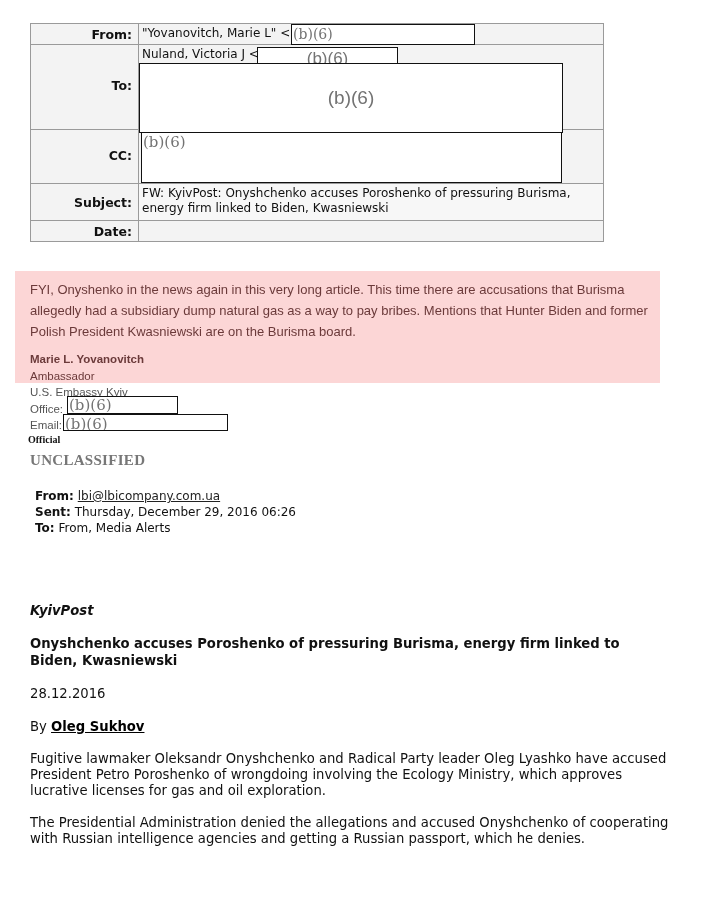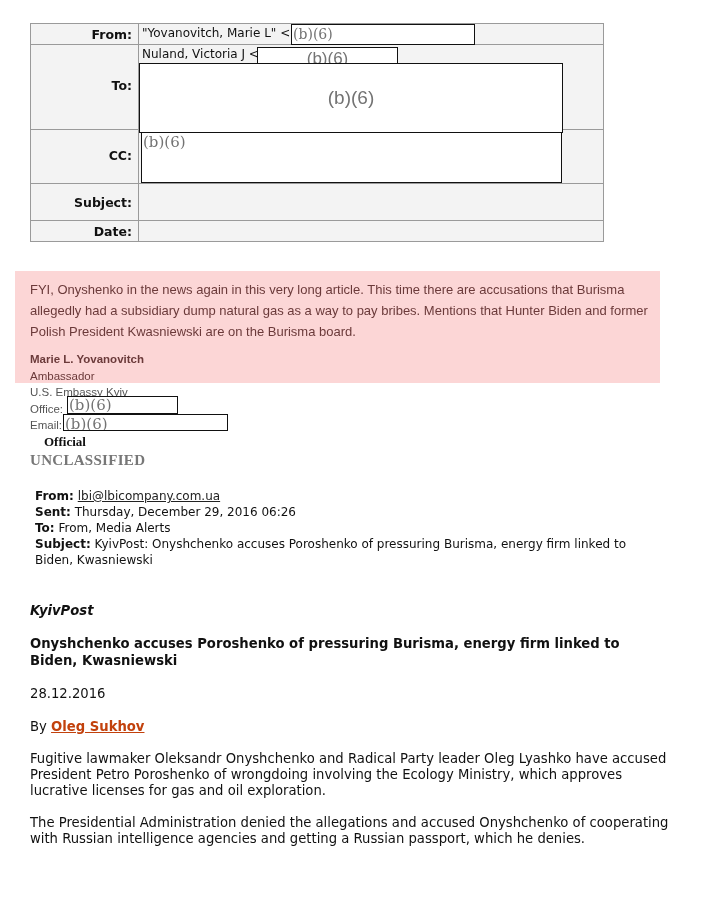--- a/index.html
+++ b/index.html
@@ -45,36 +45,36 @@
   .fyi {
     position: absolute; left: 30px; top: 279px; width: 620px;
     font-family: "Liberation Sans", sans-serif; font-size: 13px; line-height: 21px; color: #6b3a3a;
   }
   .sig {
     position: absolute; left: 30px; top: 351px;
     font-family: "Liberation Sans", sans-serif; font-size: 11.5px; line-height: 16.5px; color: #6b3a3a;
   }
   .sig .name { font-weight: bold; }
   .sig .plain { color: #555; }
-  .official { position: absolute; left: 44px; top: 434px; font-family: "Liberation Serif", serif; font-weight: bold; font-size: 13px; color: #111; }
+  .official { position: absolute; left: 28px; top: 434px; font-family: "Liberation Serif", serif; font-weight: bold; font-size: 10px; color: #111; }
   .unclass { position: absolute; left: 30px; top: 452px; font-family: "Liberation Serif", serif; font-weight: bold; font-size: 15px; color: #777; letter-spacing: 0.3px; }
   
   .fwd {
     position: absolute; left: 35px; top: 488px; width: 620px;
     font-size: 12px; line-height: 16px; color: #111;
   }
   .fwd b { font-weight: bold; }
   .fwd a { color: #222; text-decoration: underline; }
   
   .article { position: absolute; left: 30px; top: 602px; width: 640px; font-size: 13.2px; color: #111; }
   .source { font-style: italic; font-weight: bold; margin: 0; line-height: 17px; }
   .headline { font-weight: bold; margin: 16px 0 0 0; line-height: 17px; }
   .adate { margin: 16px 0 0 0; line-height: 17px; }
   .byline { margin: 16px 0 0 0; line-height: 17px; }
-  .byline a { font-weight: bold; color: #c2410c; text-decoration: underline; }
+  .byline a { font-weight: bold; color: #000000; text-decoration: underline; }
   .para { margin: 16px 0 0 0; line-height: 16px; }
 </style>
 </head>
 <body>
 
 <div class="hdr">
   <div class="hrow r-from">
     <div class="hlabel">
         <span>From:</span>
       </div>
@@ -89,20 +89,21 @@
   <div class="hrow r-cc">
     <div class="hlabel">
         <span>CC:</span>
       </div>
     <div class="hval"></div>
   </div>
   <div class="hrow r-subj">
     <div class="hlabel">
         <span>Subject:</span>
       </div>
+    <div class="hval">FW: KyivPost: Onyshchenko accuses Poroshenko of pressuring Burisma, energy firm linked to Biden, Kwasniewski</div>
   </div>
   <div class="hrow r-date">
     <div class="hlabel">
         <span>Date:</span>
       </div>
   </div>
 </div>
 
 <div class="redact" style="left:291px;top:24px;width:184px;height:21px;font-size:14px;line-height:18px;padding-left:1px;">(b)(6)</div>
 <div class="redact" style="left:257px;top:47px;width:141px;height:18px;font-family:'Liberation Sans',sans-serif;font-size:17px;line-height:22px;text-align:center;overflow:hidden;">(b)(6)</div>
@@ -130,24 +131,20 @@
     <a>lbi@lbicompany.com.ua</a>
   </div>
   <div>
     <b>Sent:</b>
     <span>Thursday, December 29, 2016 06:26</span>
   </div>
   <div>
     <b>To:</b>
     <span>From, Media Alerts</span>
   </div>
-  <div>
-    <b>Subject:</b>
-    <span>KyivPost: Onyshchenko accuses Poroshenko of pressuring Burisma, energy firm linked to Biden, Kwasniewski</span>
-  </div>
 </div>
 
 <div class="article">
   <p class="source">KyivPost</p>
   <p class="headline">Onyshchenko accuses Poroshenko of pressuring Burisma, energy firm linked to Biden, Kwasniewski</p>
   <p class="adate">28.12.2016</p>
   <p class="byline"><span>By </span><a>Oleg Sukhov</a></p>
   <p class="para">Fugitive lawmaker Oleksandr Onyshchenko and Radical Party leader Oleg Lyashko have accused President Petro Poroshenko of wrongdoing involving the Ecology Ministry, which approves lucrative licenses for gas and oil exploration.</p>
   <p class="para">The Presidential Administration denied the allegations and accused Onyshchenko of cooperating with Russian intelligence agencies and getting a Russian passport, which he denies.</p>
 </div>

